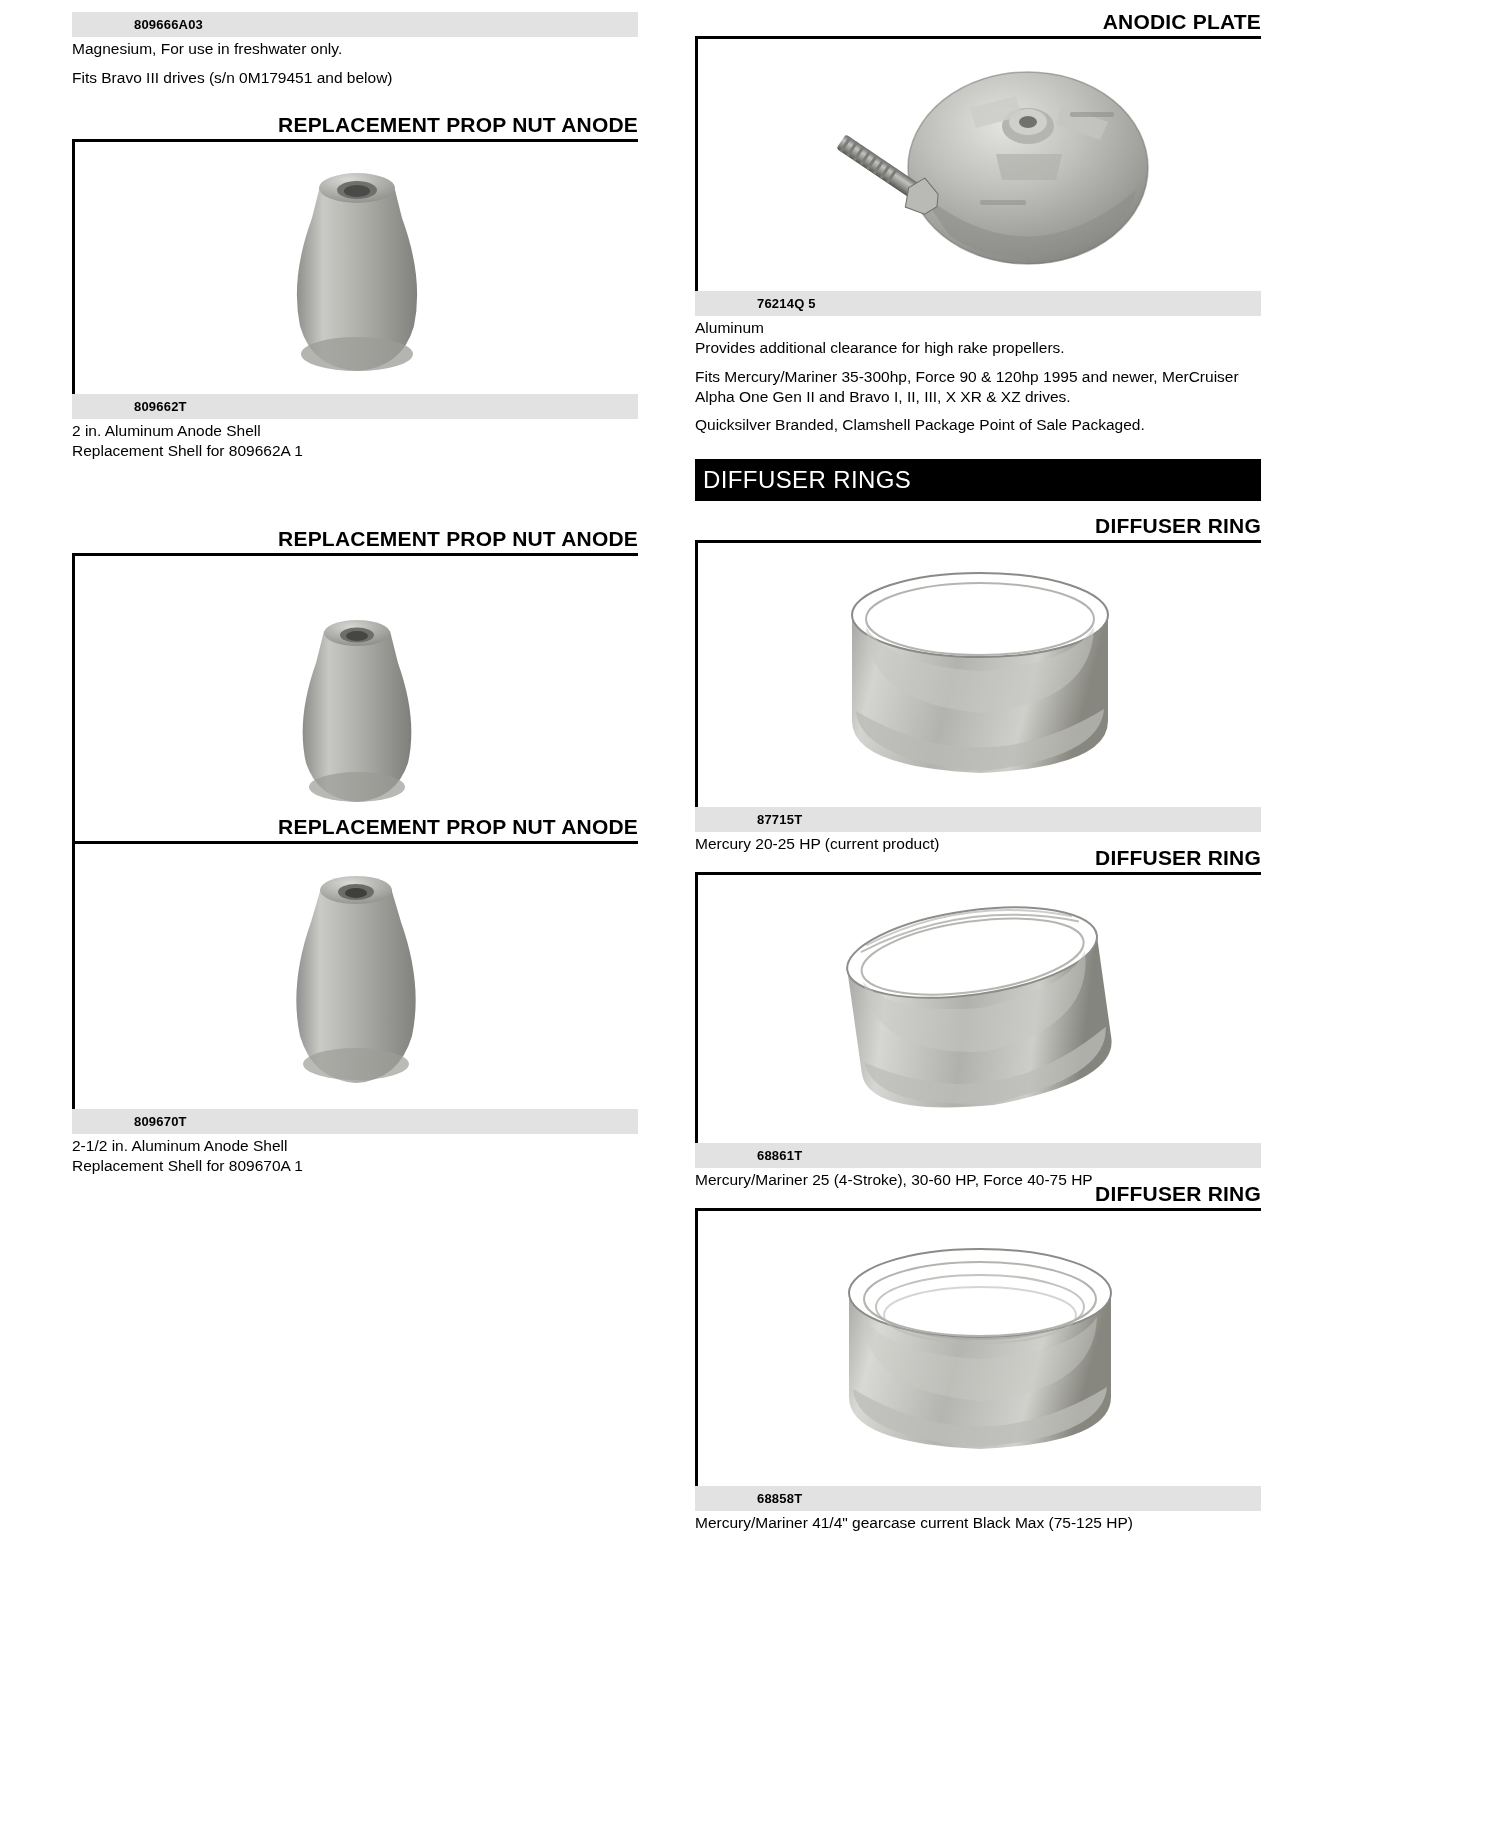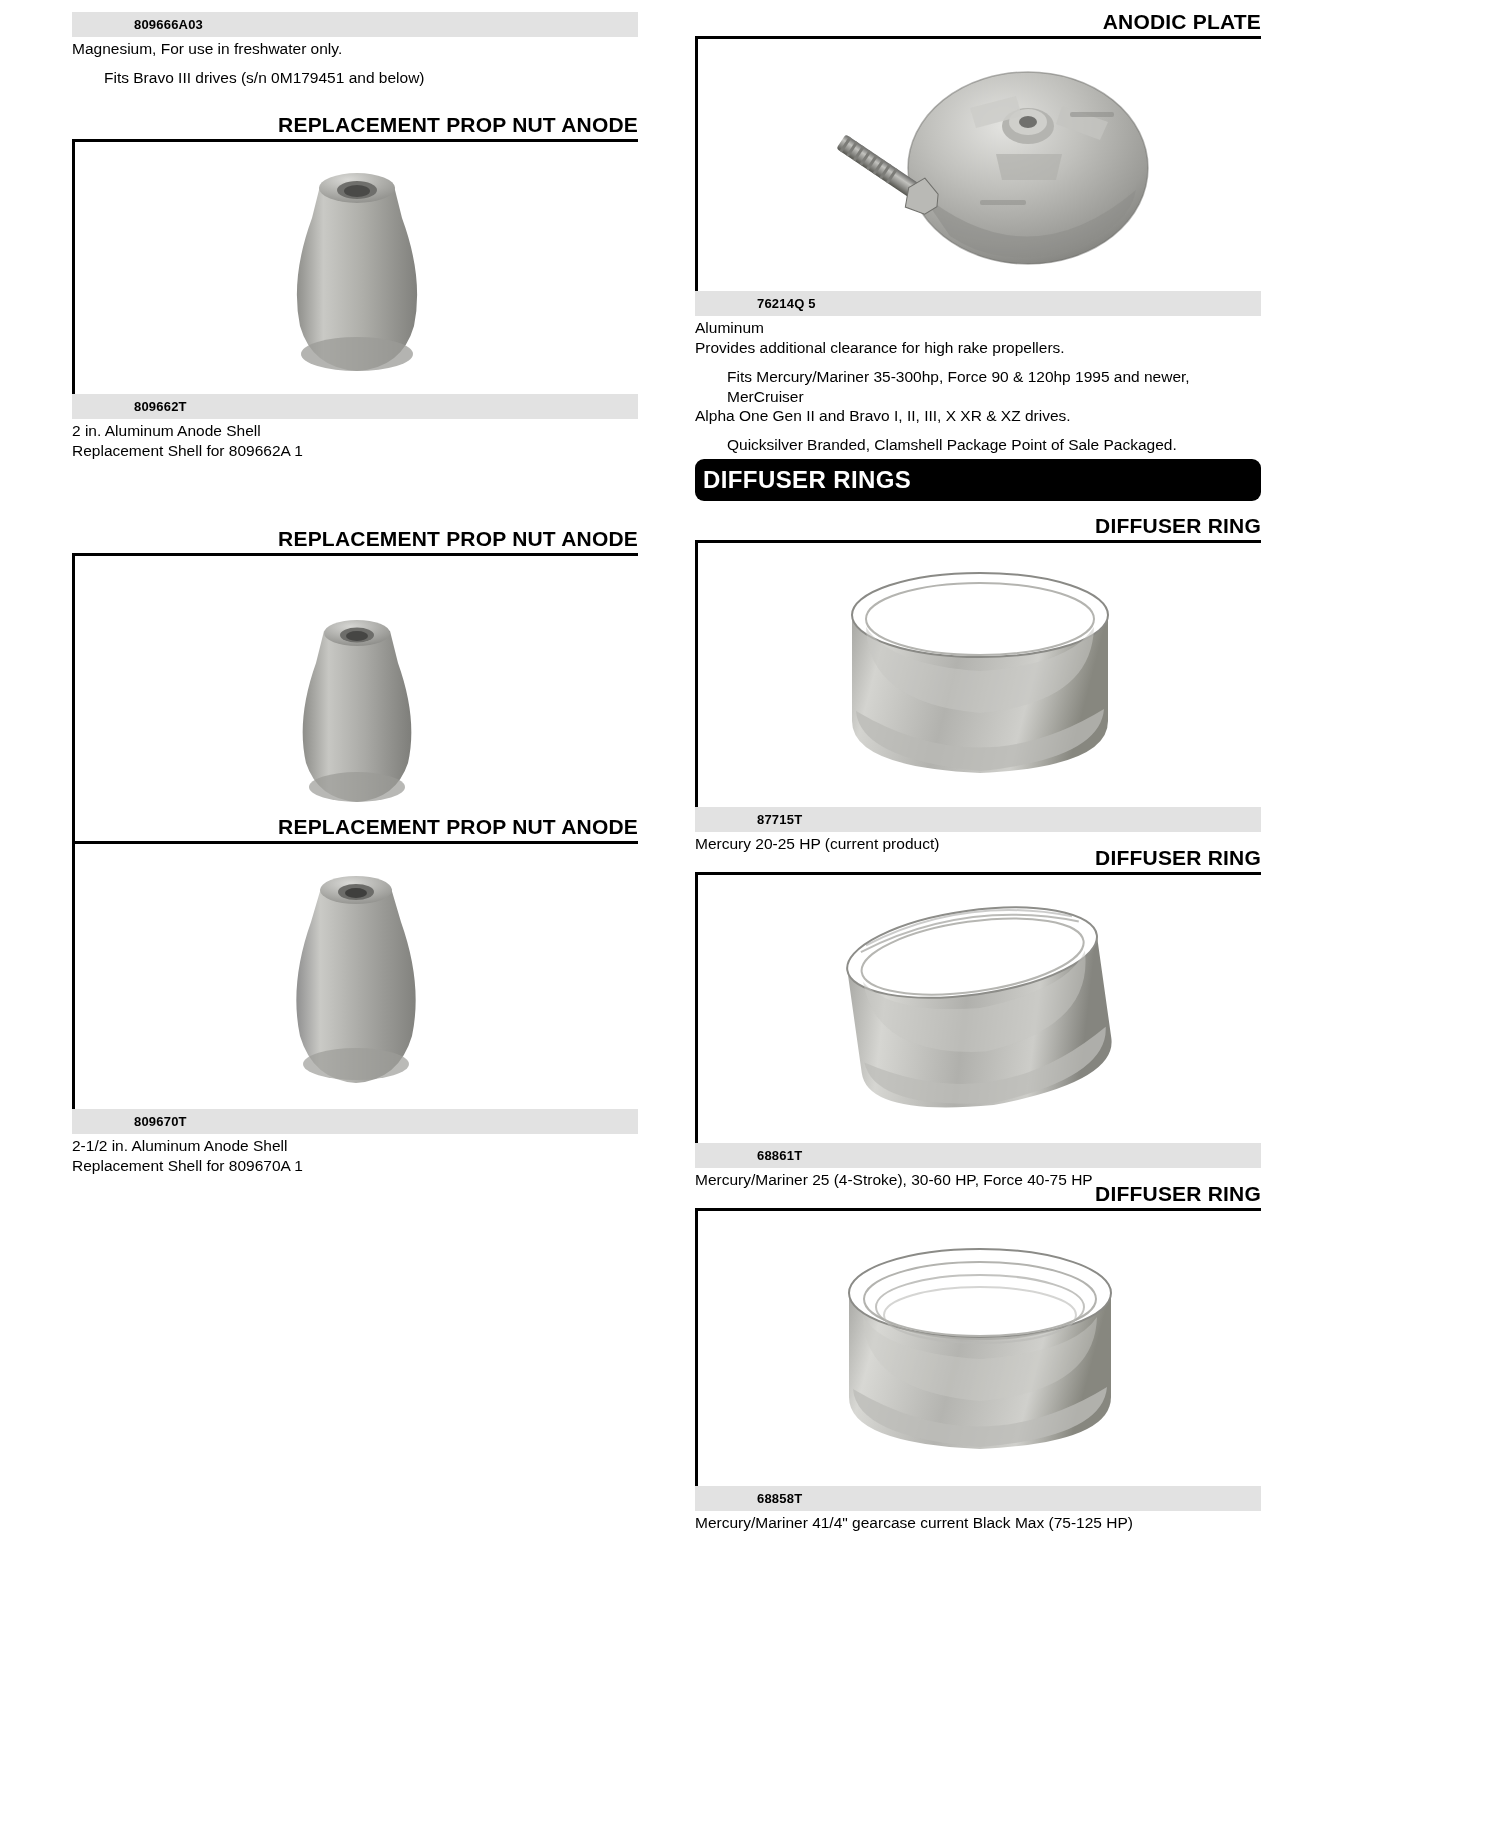--- a/index.html
+++ b/index.html
@@ -44,25 +44,24 @@
     padding-bottom: 2px;
     border-bottom: 3px solid #000;
     margin: 0;
     white-space: nowrap;
     text-align: right;
   }
   .banner {
     background: #000000;
     color: #ffffff;
     font-size: 24px;
-    font-weight: bold;
+    font-weight: normal;
     letter-spacing: 0.4px;
     padding: 7px 0 7px 8px;
     margin: 0;
-    border-radius: 9px;
   }
   .photo-frame {
     border-left: 3px solid #000;
     box-sizing: border-box;
     position: relative;
     background: #ffffff;
   }
   .photo-frame .stage {
     position: absolute;
     left: 0; right: 0; top: 0; bottom: 0;
@@ -79,21 +78,21 @@
     margin: 0;
     box-sizing: border-box;
   }
   .desc {
     font-size: 15.5px;
     line-height: 1.28;
     margin: 2px 0 0 0;
     padding: 0;
   }
   .desc .l { display: block; }
-  .desc .gap { margin-top: 9px; margin-left: 32px; }
+  .desc .gap { margin-top: 9px; }
 
   
   svg { display: block; }
 </style>
 </head>
 <body>
 
 <div class="page">
 
   <div class="col col-left">

